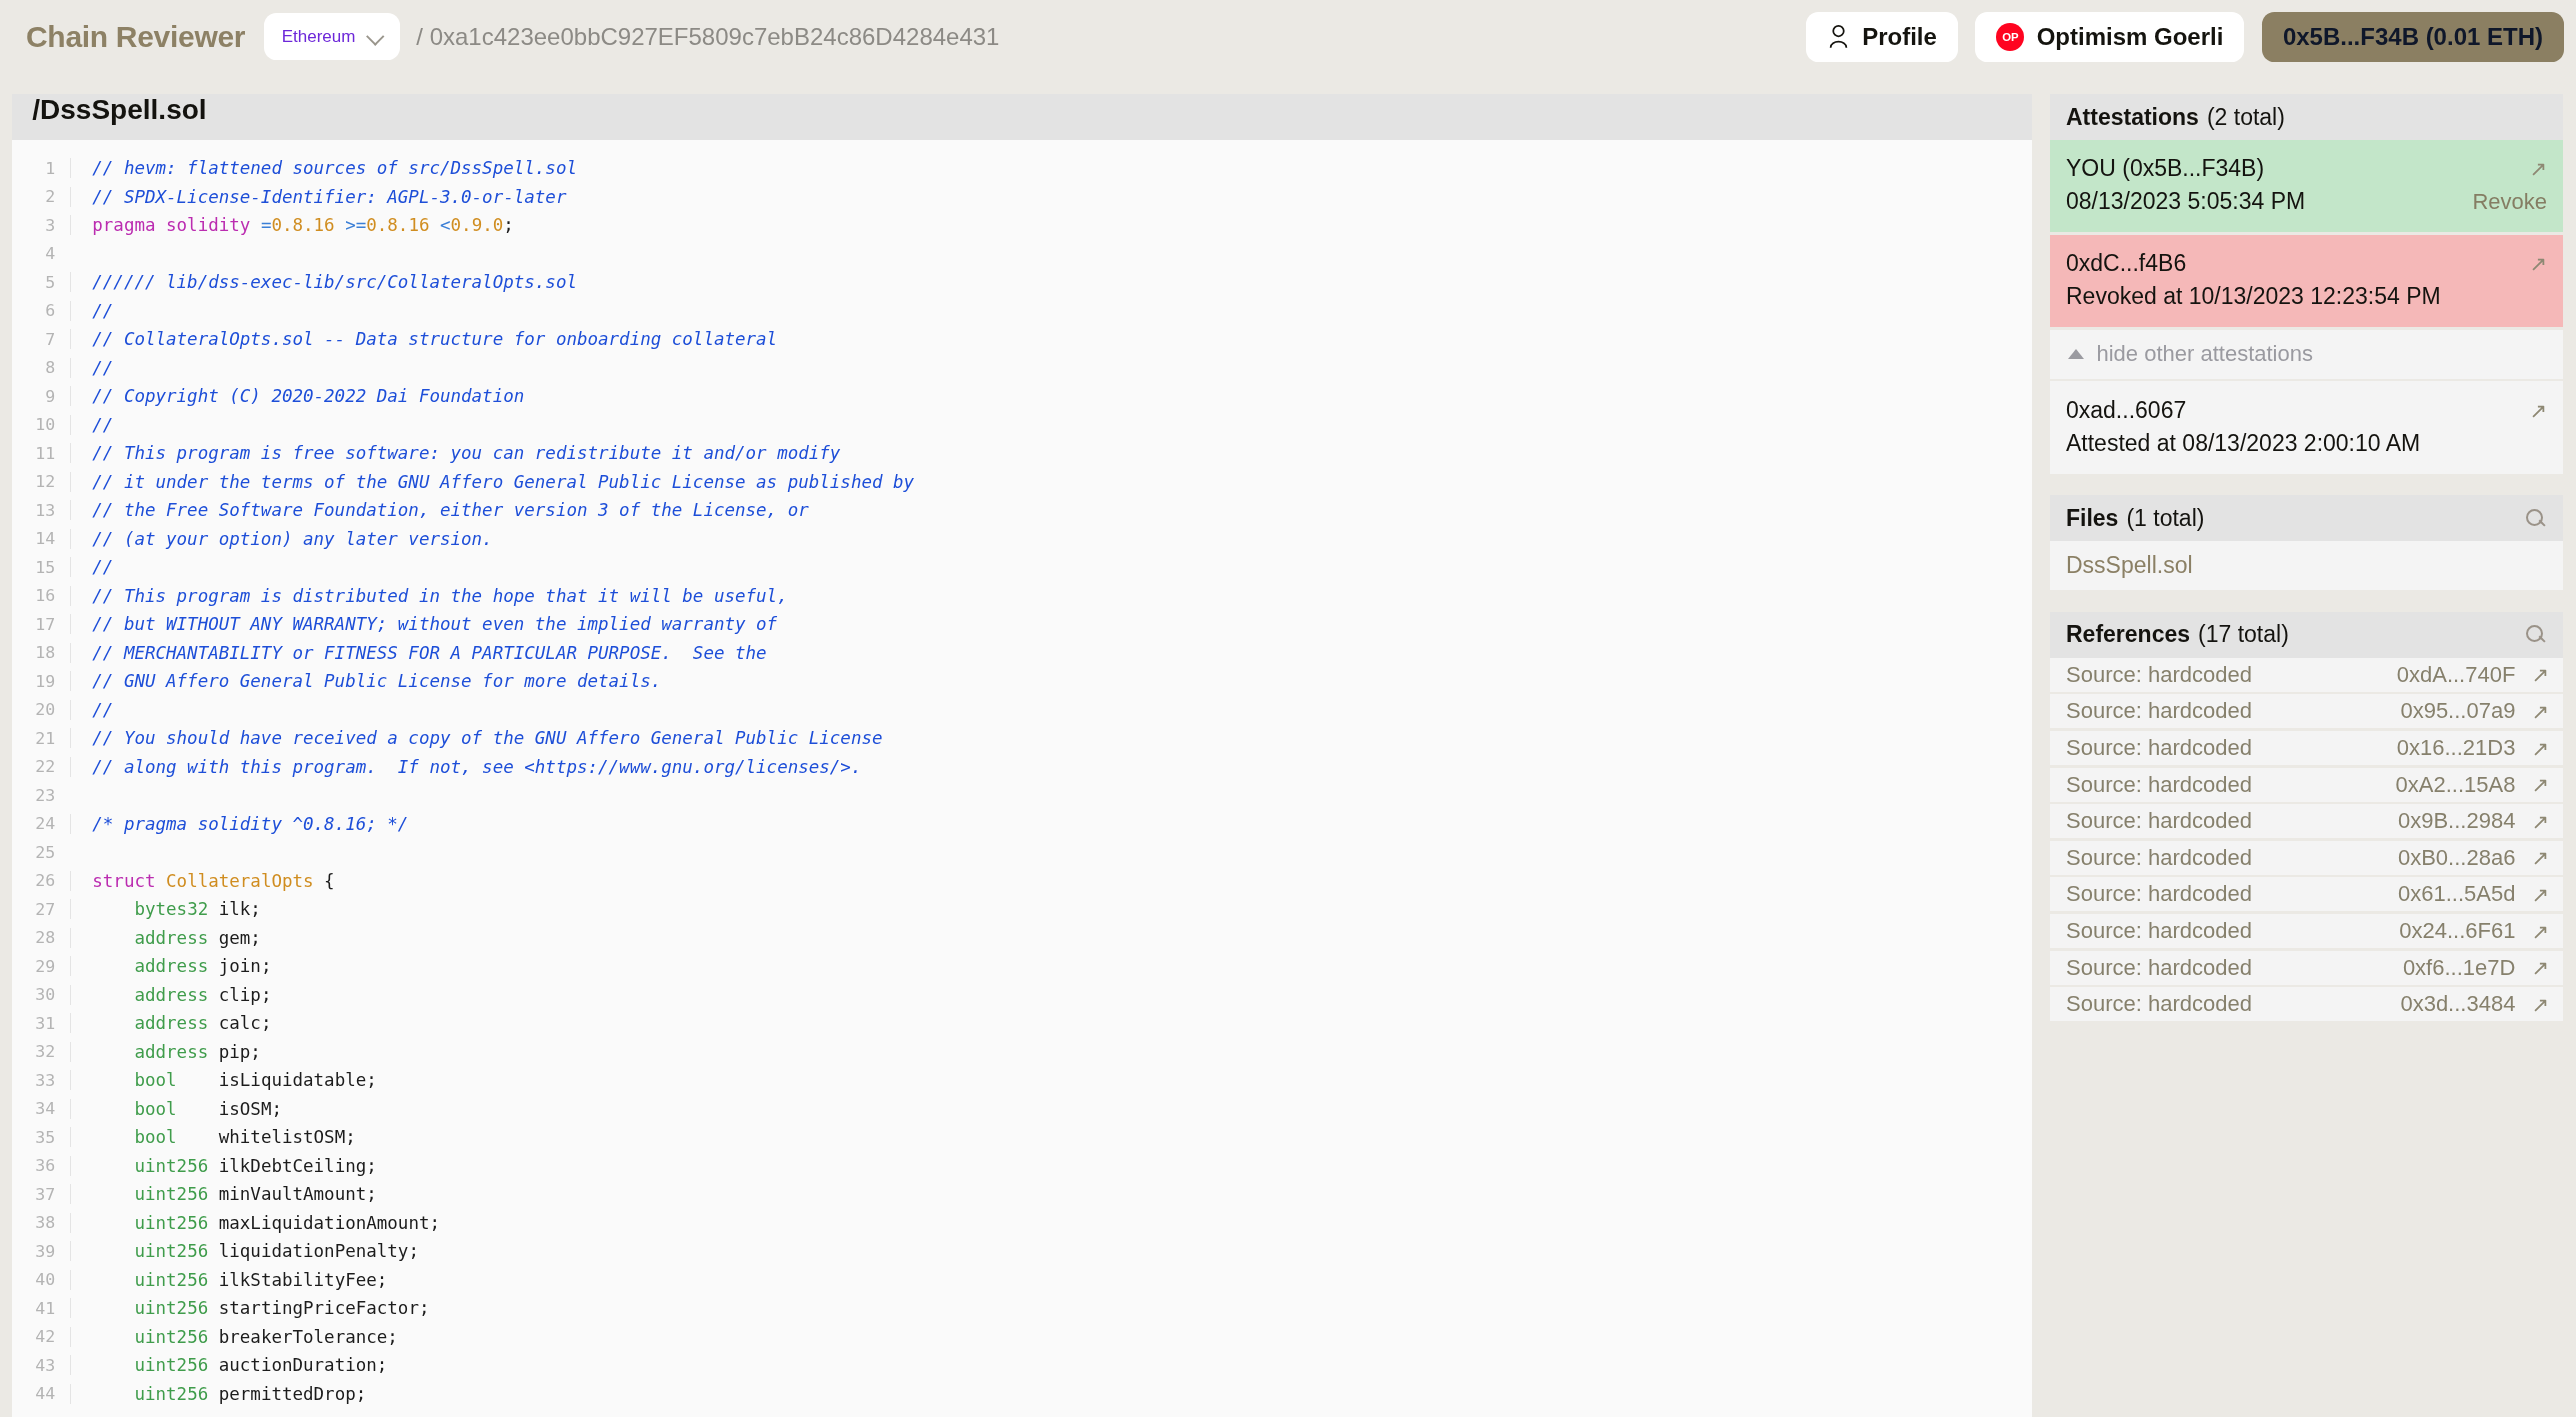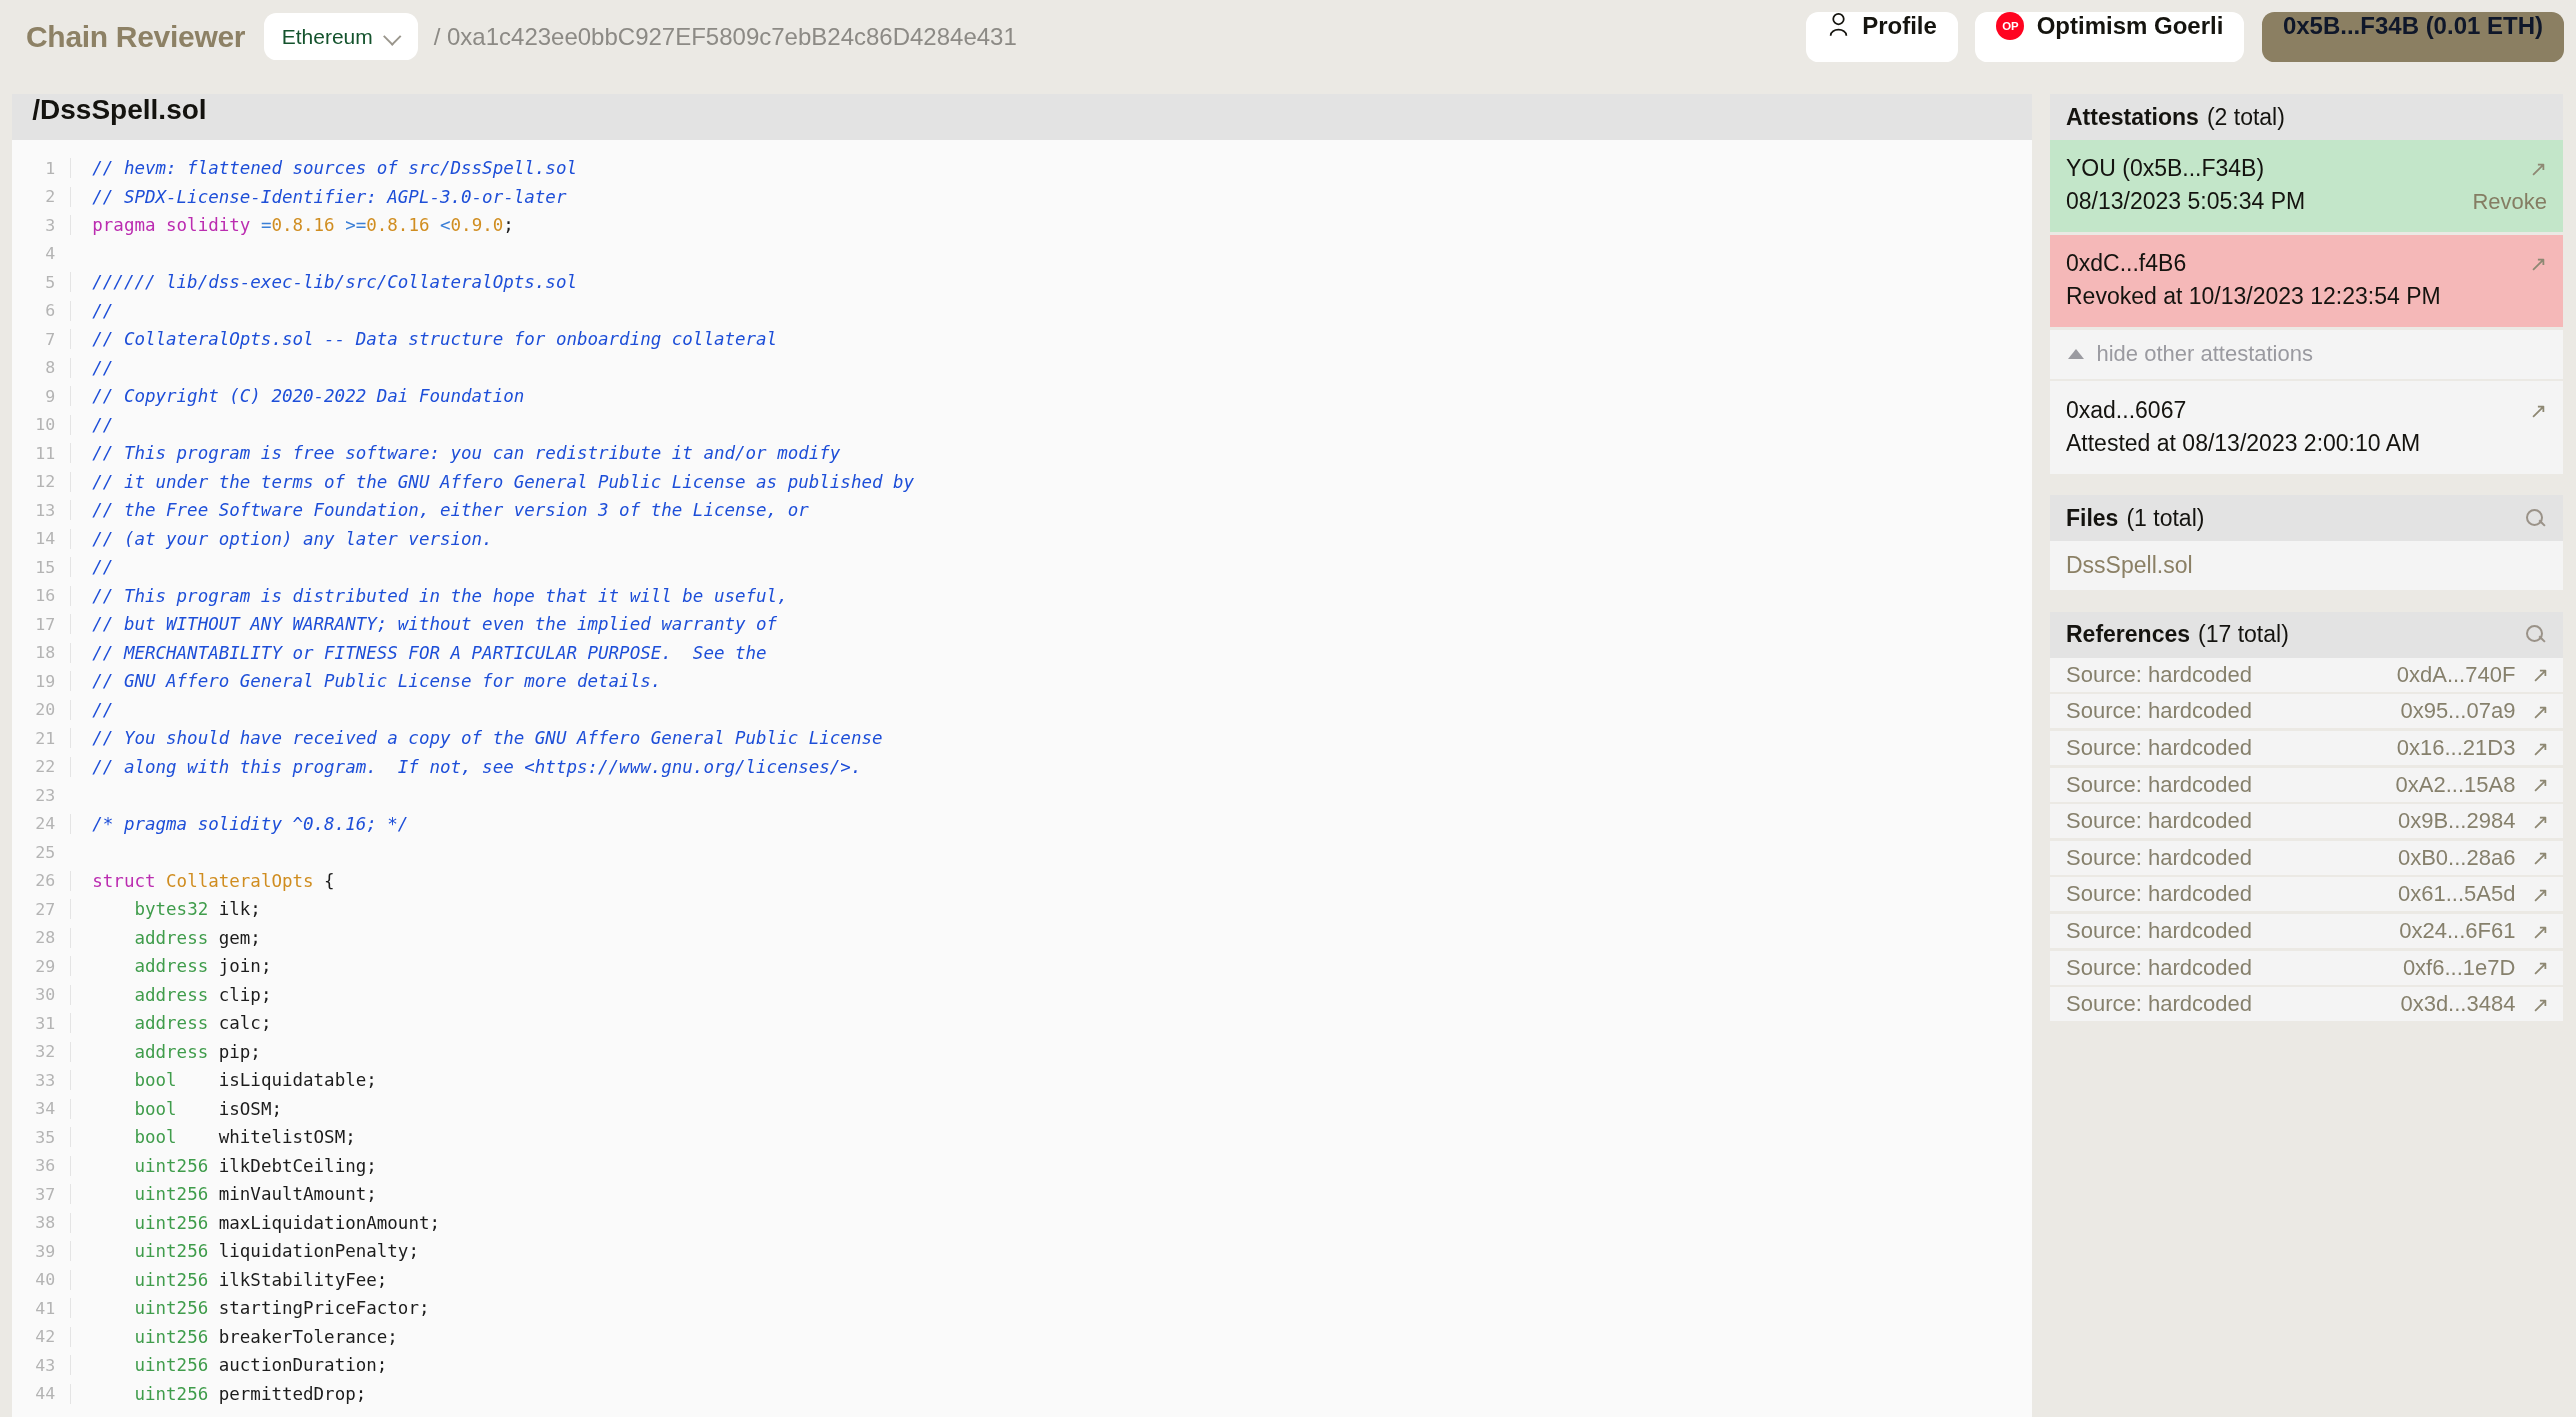--- a/index.html
+++ b/index.html
@@ -18,36 +18,36 @@
   }
   #brand {
     font-size: 30px; font-weight: bold; color: #8d8165;
     letter-spacing: -0.3px; white-space: nowrap;
   }
   #chain-select {
     margin-left: 19px; background: #ffffff; border-radius: 12.3px;
     height: 47px; display: flex; align-items: center; gap: 11.4px;
     padding: 0 17.5px; cursor: pointer;
   }
-  #chain-select .lbl { font-size: 21px; color: #14532d; }
+  #chain-select .lbl { font-size: 17px; color: #6d28d9; }
   .chev { width: 16px; height: 16px; position: relative; flex: none; }
   .chev::before {
     content: ""; position: absolute; left: 1.8px; top: 1.8px;
     width: 10.5px; height: 10.5px;
     border-right: 2.6px solid #9a968c; border-bottom: 2.6px solid #9a968c;
     transform: rotate(45deg);
   }
   #addr-crumb {
     margin-left: 16px; font-size: 24px; color: #8c8a85; white-space: nowrap;
   }
   #header-right {
     margin-left: auto; display: flex; align-items: center; gap: 17.5px;
   }
   .hbtn {
-    height: 50px; border-radius: 12.3px; display: flex; 
+    height: 50px; border-radius: 12.3px; display: flex; align-items: center;
     gap: 12.3px; padding: 0 21px; font-size: 24px; font-weight: bold;
     cursor: pointer; white-space: nowrap;
   }
   .hbtn.light { background: #ffffff; color: #15140f; }
   .hbtn.dark { background: #8b7f62; color: #0f172a; }
   .op-badge {
     width: 28px; height: 28px; border-radius: 50%; background: #ff0420;
     color: #fff; font-size: 11.4px; font-weight: bold;
     display: flex; align-items: center; justify-content: center; flex: none;
   }

